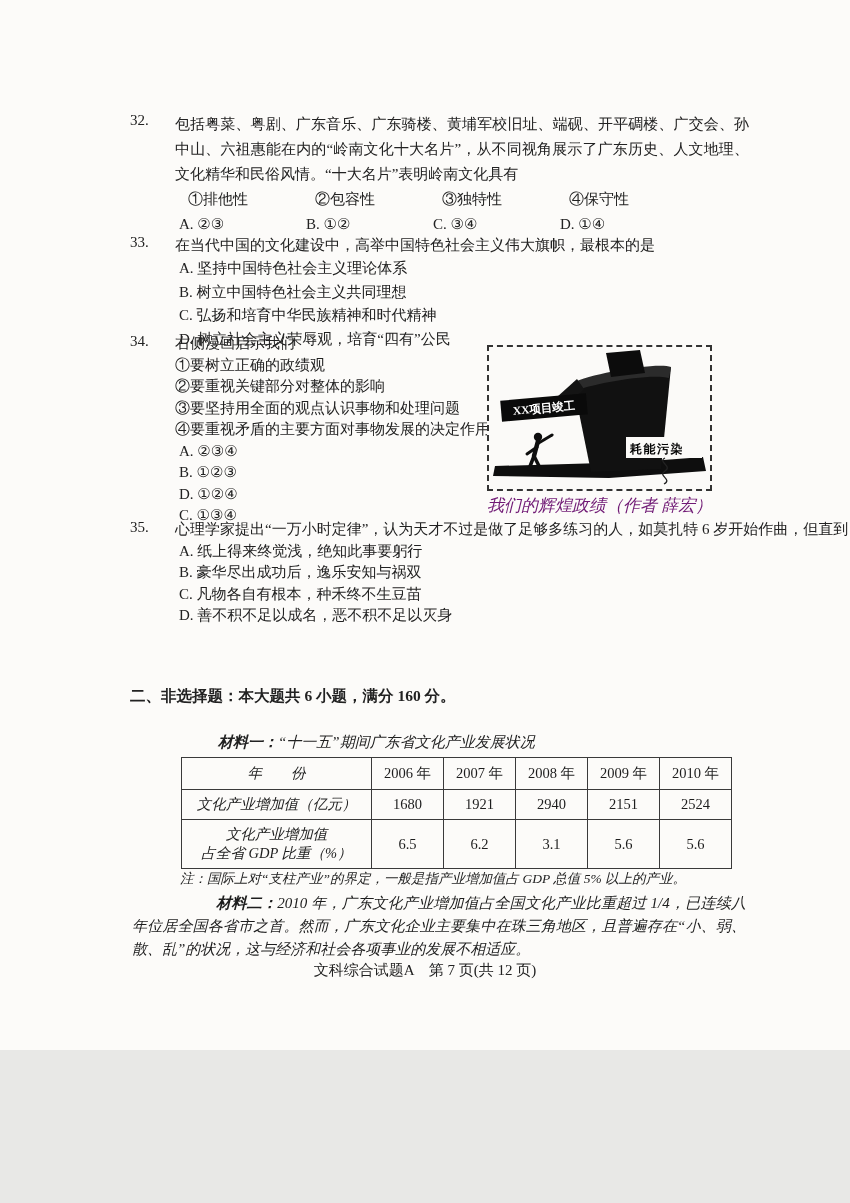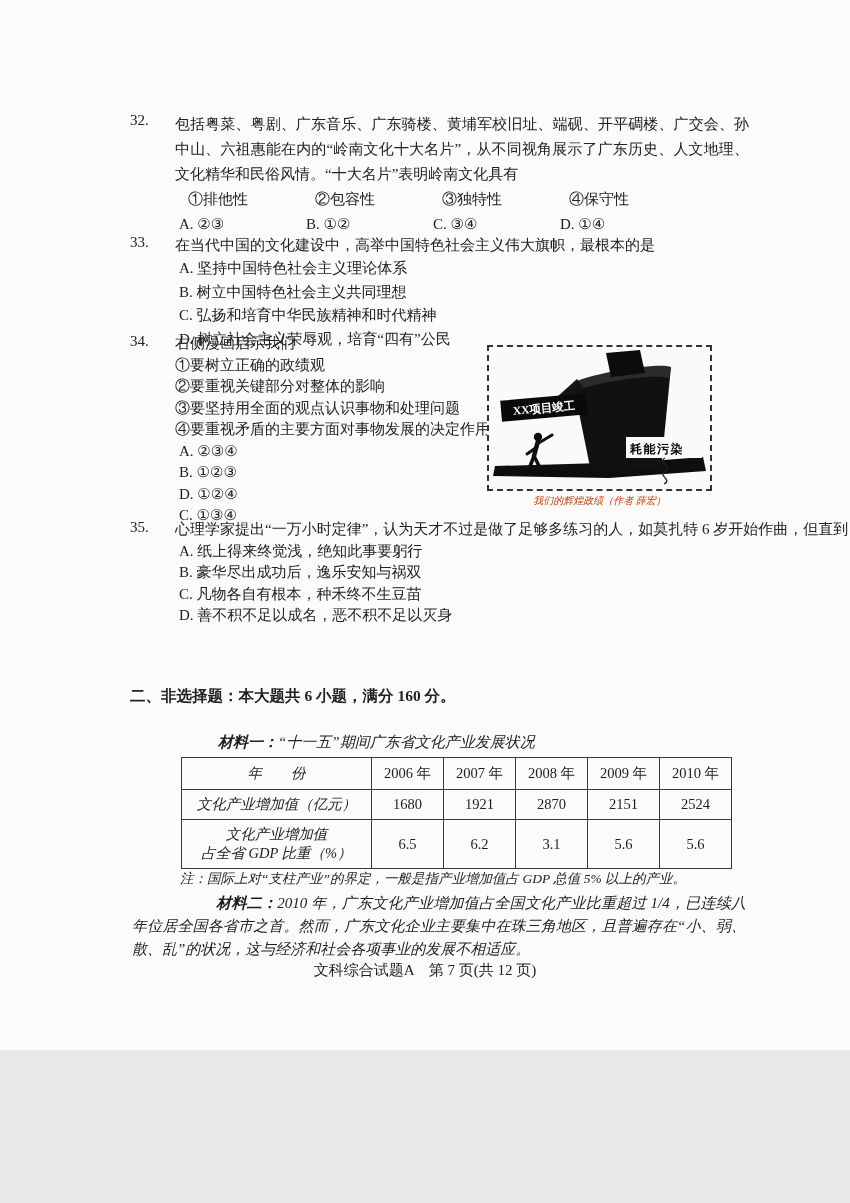--- a/index.html
+++ b/index.html
@@ -21,22 +21,22 @@
   .choice-line{line-height:23.5px;margin-left:4px;white-space:nowrap;}
   .list21 div{line-height:21.5px;white-space:nowrap;}
   .sec-header{position:absolute;left:130px;top:686px;font-weight:bold;font-size:15.5px;}
   .m-label{font-weight:bold;font-style:italic;}
   
   .cartoon-box{
     position:absolute;left:487px;top:345px;width:225px;height:146px;
     border:2px dashed #333;box-sizing:border-box;background:#fbfaf8;
   }
   .cartoon-caption{
-    position:absolute;left:487px;top:494px;width:225px;text-align:center;
-    font-size:10px;font-style:italic;color:#c2410c;white-space:nowrap;
+    position:absolute;left:487px;top:494px;width:225px;
+    font-size:17px;font-style:italic;color:#701a75;white-space:nowrap;
   }
   
   .m1-title{position:absolute;left:218px;top:733px;font-style:italic;font-size:15px;}
   table.mat{
     position:absolute;left:181px;top:757px;border-collapse:collapse;
     font-size:14.5px;
   }
   table.mat td{
     border:1px solid #3a3a3a;text-align:center;vertical-align:middle;
     padding:0 2px;color:#1d1d1d;
@@ -178,21 +178,21 @@
       <td class="val">2006 年</td>
       <td class="val">2007 年</td>
       <td class="val">2008 年</td>
       <td class="val">2009 年</td>
       <td class="val">2010 年</td>
     </tr>
     <tr class="r1">
       <td class="lbl">文化产业增加值（亿元）</td>
       <td class="val">1680</td>
       <td class="val">1921</td>
-      <td class="val">2870</td>
+      <td class="val">2940</td>
       <td class="val">2151</td>
       <td class="val">2524</td>
     </tr>
     <tr class="r2">
       <td class="lbl">文化产业增加值
 占全省 GDP 比重（%）</td>
       <td class="val">6.5</td>
       <td class="val">6.2</td>
       <td class="val">3.1</td>
       <td class="val">5.6</td>

